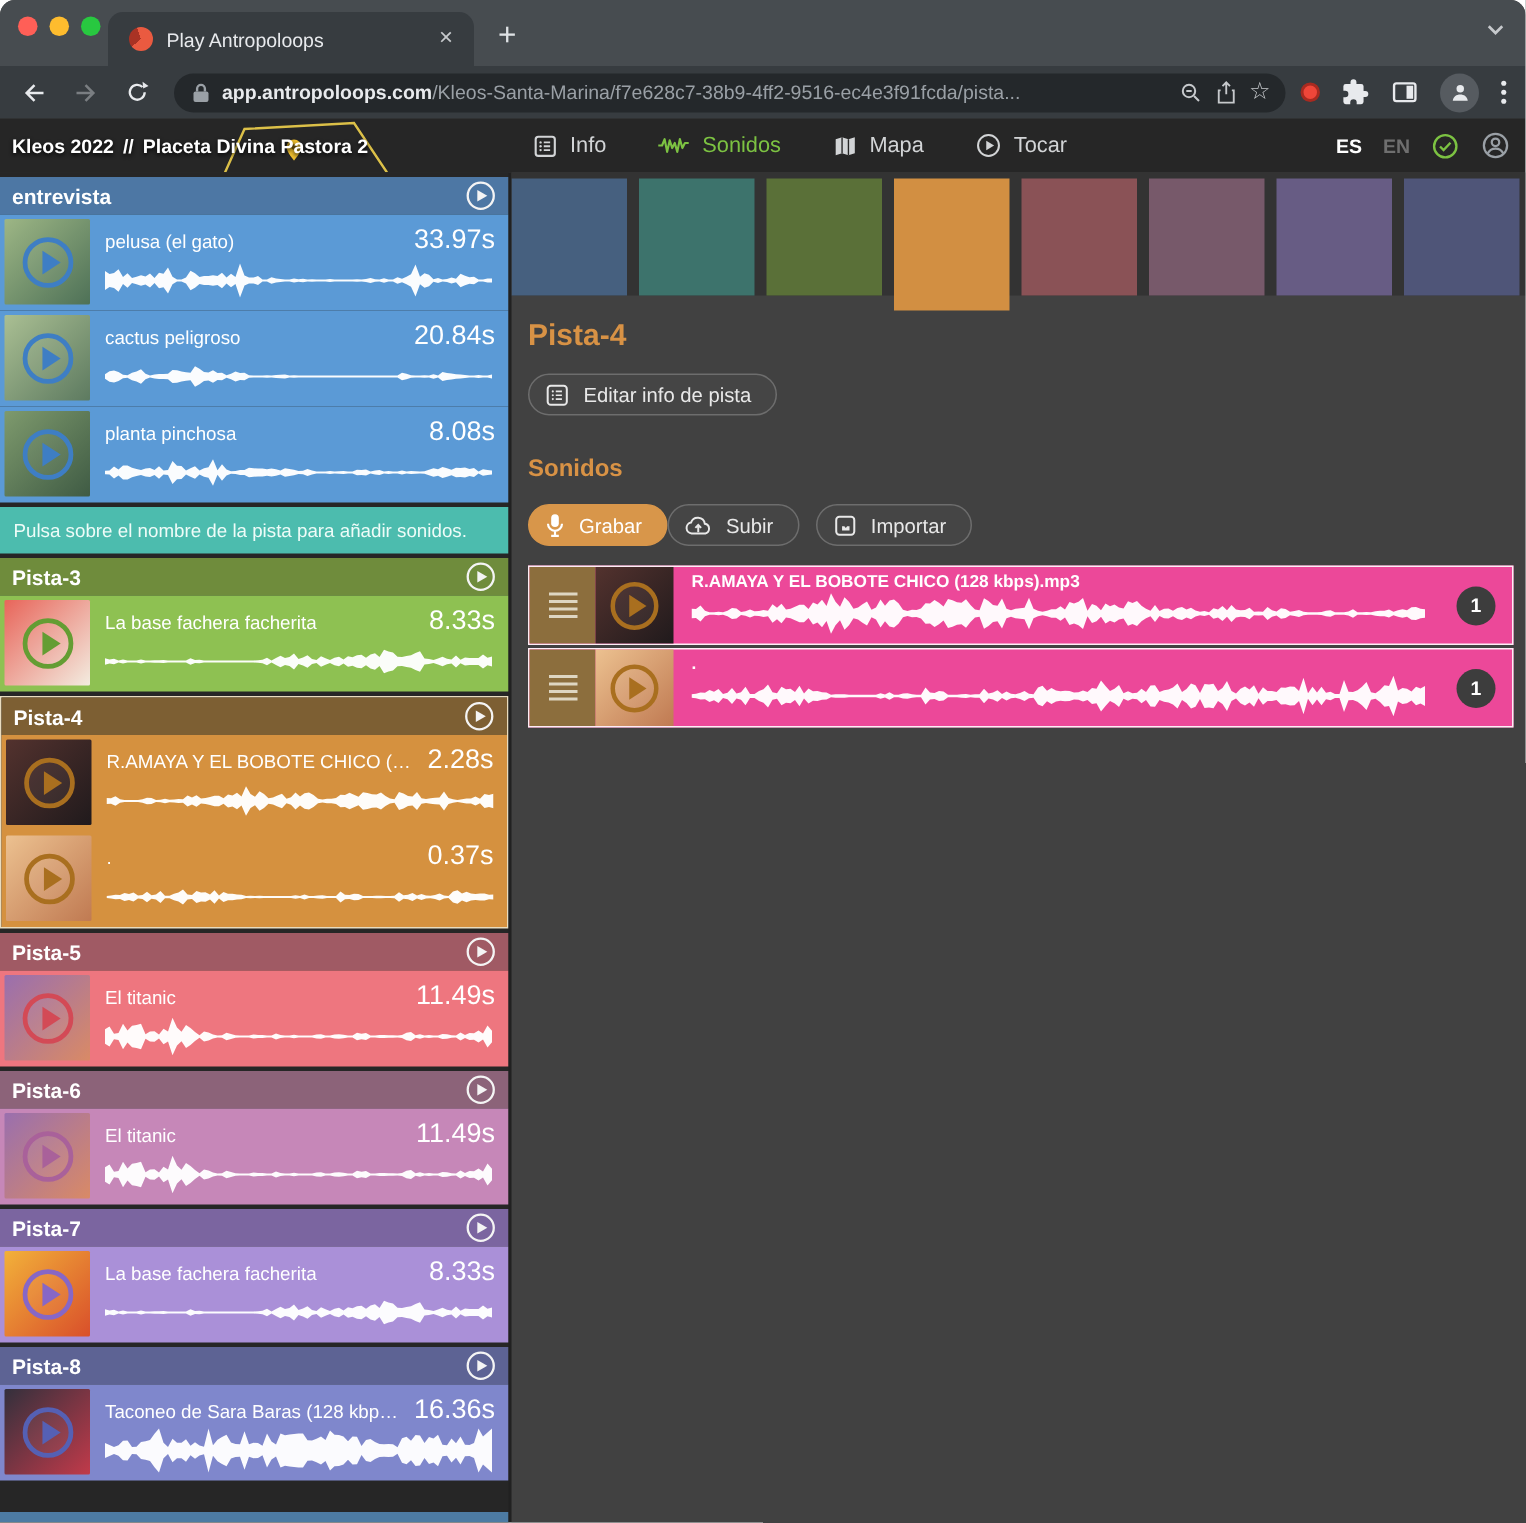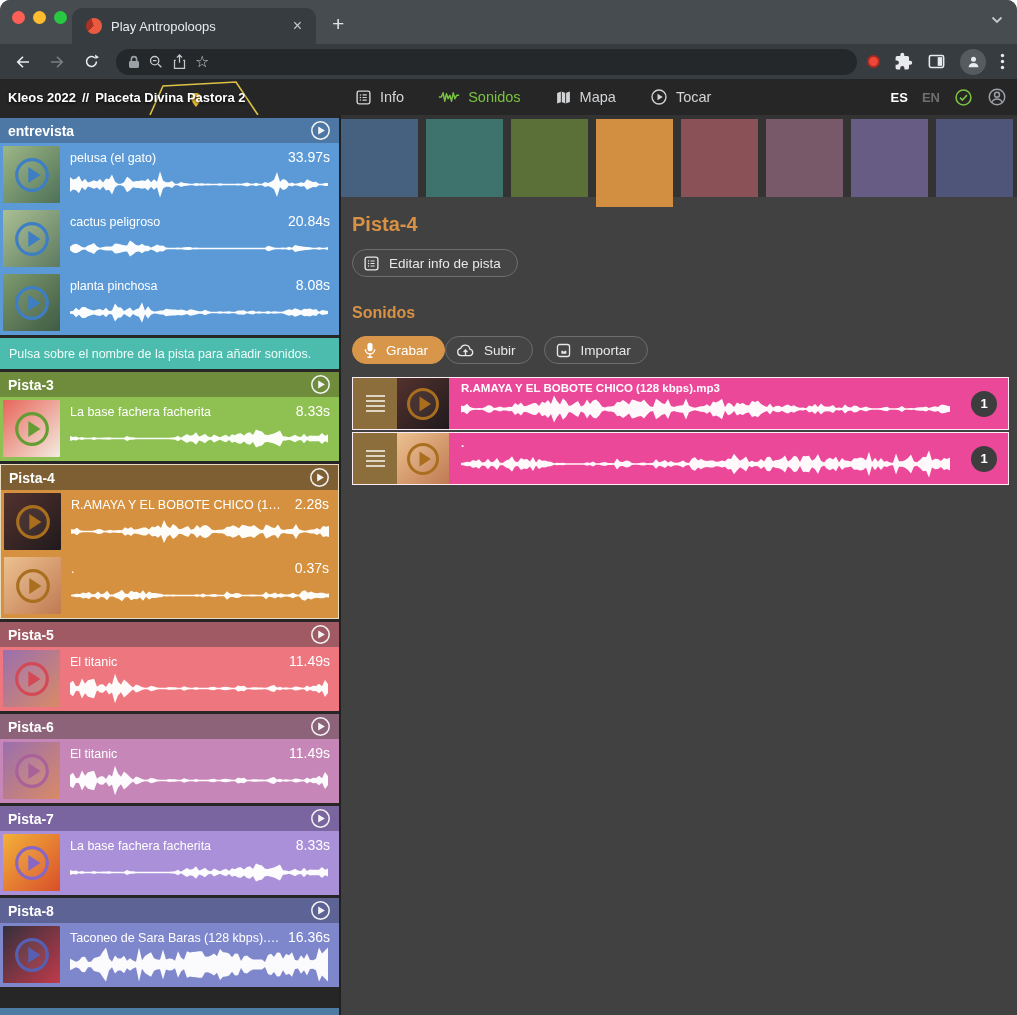--- a/index.html
+++ b/index.html
@@ -64,21 +64,21 @@
   .track.selected{border:1px solid rgba(250,236,204,.92);}
   .track-header{height:25px;display:flex;align-items:center;padding:0 8px;}
   .track-name{color:#fff;font-size:14px;font-weight:700;flex:1;}
   .track-message{height:31px;display:flex;align-items:center;padding:0 9px;color:#eefcf8;font-size:12.5px;}
   .clip{height:64px;display:flex;align-items:stretch;padding:3px;position:relative;}
   .clip-thumb{width:57px;height:57px;flex:none;position:relative;margin:0;border-radius:1px;
               display:flex;align-items:center;justify-content:center;}
   .clip-body{flex:1;min-width:0;padding:3px 6px 2px 10px;display:flex;flex-direction:column;justify-content:center;}
   .clip-top{display:flex;align-items:baseline;gap:8px;}
   .clip-title{flex:1;color:#fff;font-size:12.5px;white-space:nowrap;overflow:hidden;text-overflow:ellipsis;}
-  .clip-dur{color:#fff;font-size:14px;flex:none;}
+  .clip-dur{color:#fff;font-size:18px;flex:none;}
   .waveform{flex:1;min-height:18px;margin-top:2px;}
   .sidebar-bottom{position:absolute;left:0;bottom:0;width:339px;height:7px;background:#4d7ba3;}
 
   
   .tiles{height:82px;background:#333333;display:flex;gap:8px;padding:4px 0 0 0;overflow:visible;position:relative;z-index:2;}
   .tile{width:77px;height:78px;flex:none;}
   .tile.sel{height:88px;}
   .panel{padding:0 0 0 11px;}
   .panel-title{color:#d89245;font-size:20px;font-weight:700;margin-top:16px;}
   .pillbtn{display:inline-flex;align-items:center;gap:9px;height:28px;border-radius:15px;
@@ -144,20 +144,21 @@
       <svg width="17" height="17" viewBox="0 0 24 24">
           <path d="M19 12a7 7 0 1 1-2.05-4.95" fill="none" stroke="#e8eaed" stroke-width="2.2"></path>
           <polygon points="17,2.2 17.6,8.4 22.6,6" fill="#e8eaed"></polygon>
         </svg>
     </div>
     <div class="omnibox" data-interactable="true">
       <svg width="12" height="14" viewBox="0 0 12 14" data-interactable="false">
           <rect x="1" y="6" width="10" height="7" rx="1.4" fill="#9aa0a6"></rect>
           <path d="M3.4 6V4.2a2.6 2.6 0 0 1 5.2 0V6" fill="none" stroke="#9aa0a6" stroke-width="1.6"></path>
         </svg>
+      <div class="url" data-interactable="false"><span class="host">app.antropoloops.com</span><span>/Kleos-Santa-Marina/f7e628c7-38b9-4ff2-9516-ec4e3f91fcda/pista...</span></div>
       <svg width="16" height="16" viewBox="0 0 24 24" data-interactable="true">
           <circle cx="10" cy="10" r="6.2" fill="none" stroke="#c6c9cc" stroke-width="2"></circle>
           <path d="M7.3 10h5.4M15 15l5 5" stroke="#c6c9cc" stroke-width="2"></path>
         </svg>
       <svg width="15" height="17" viewBox="0 0 24 26" data-interactable="true">
           <path d="M12 15V3M8 6.5 12 2.5l4 4" fill="none" stroke="#c6c9cc" stroke-width="2"></path>
           <path d="M6 11H4v13h16V11h-2" fill="none" stroke="#c6c9cc" stroke-width="2"></path>
         </svg>
       <span data-interactable="true" style="color:#c6c9cc;font-size:16px;line-height:14px;">☆</span>
     </div>

